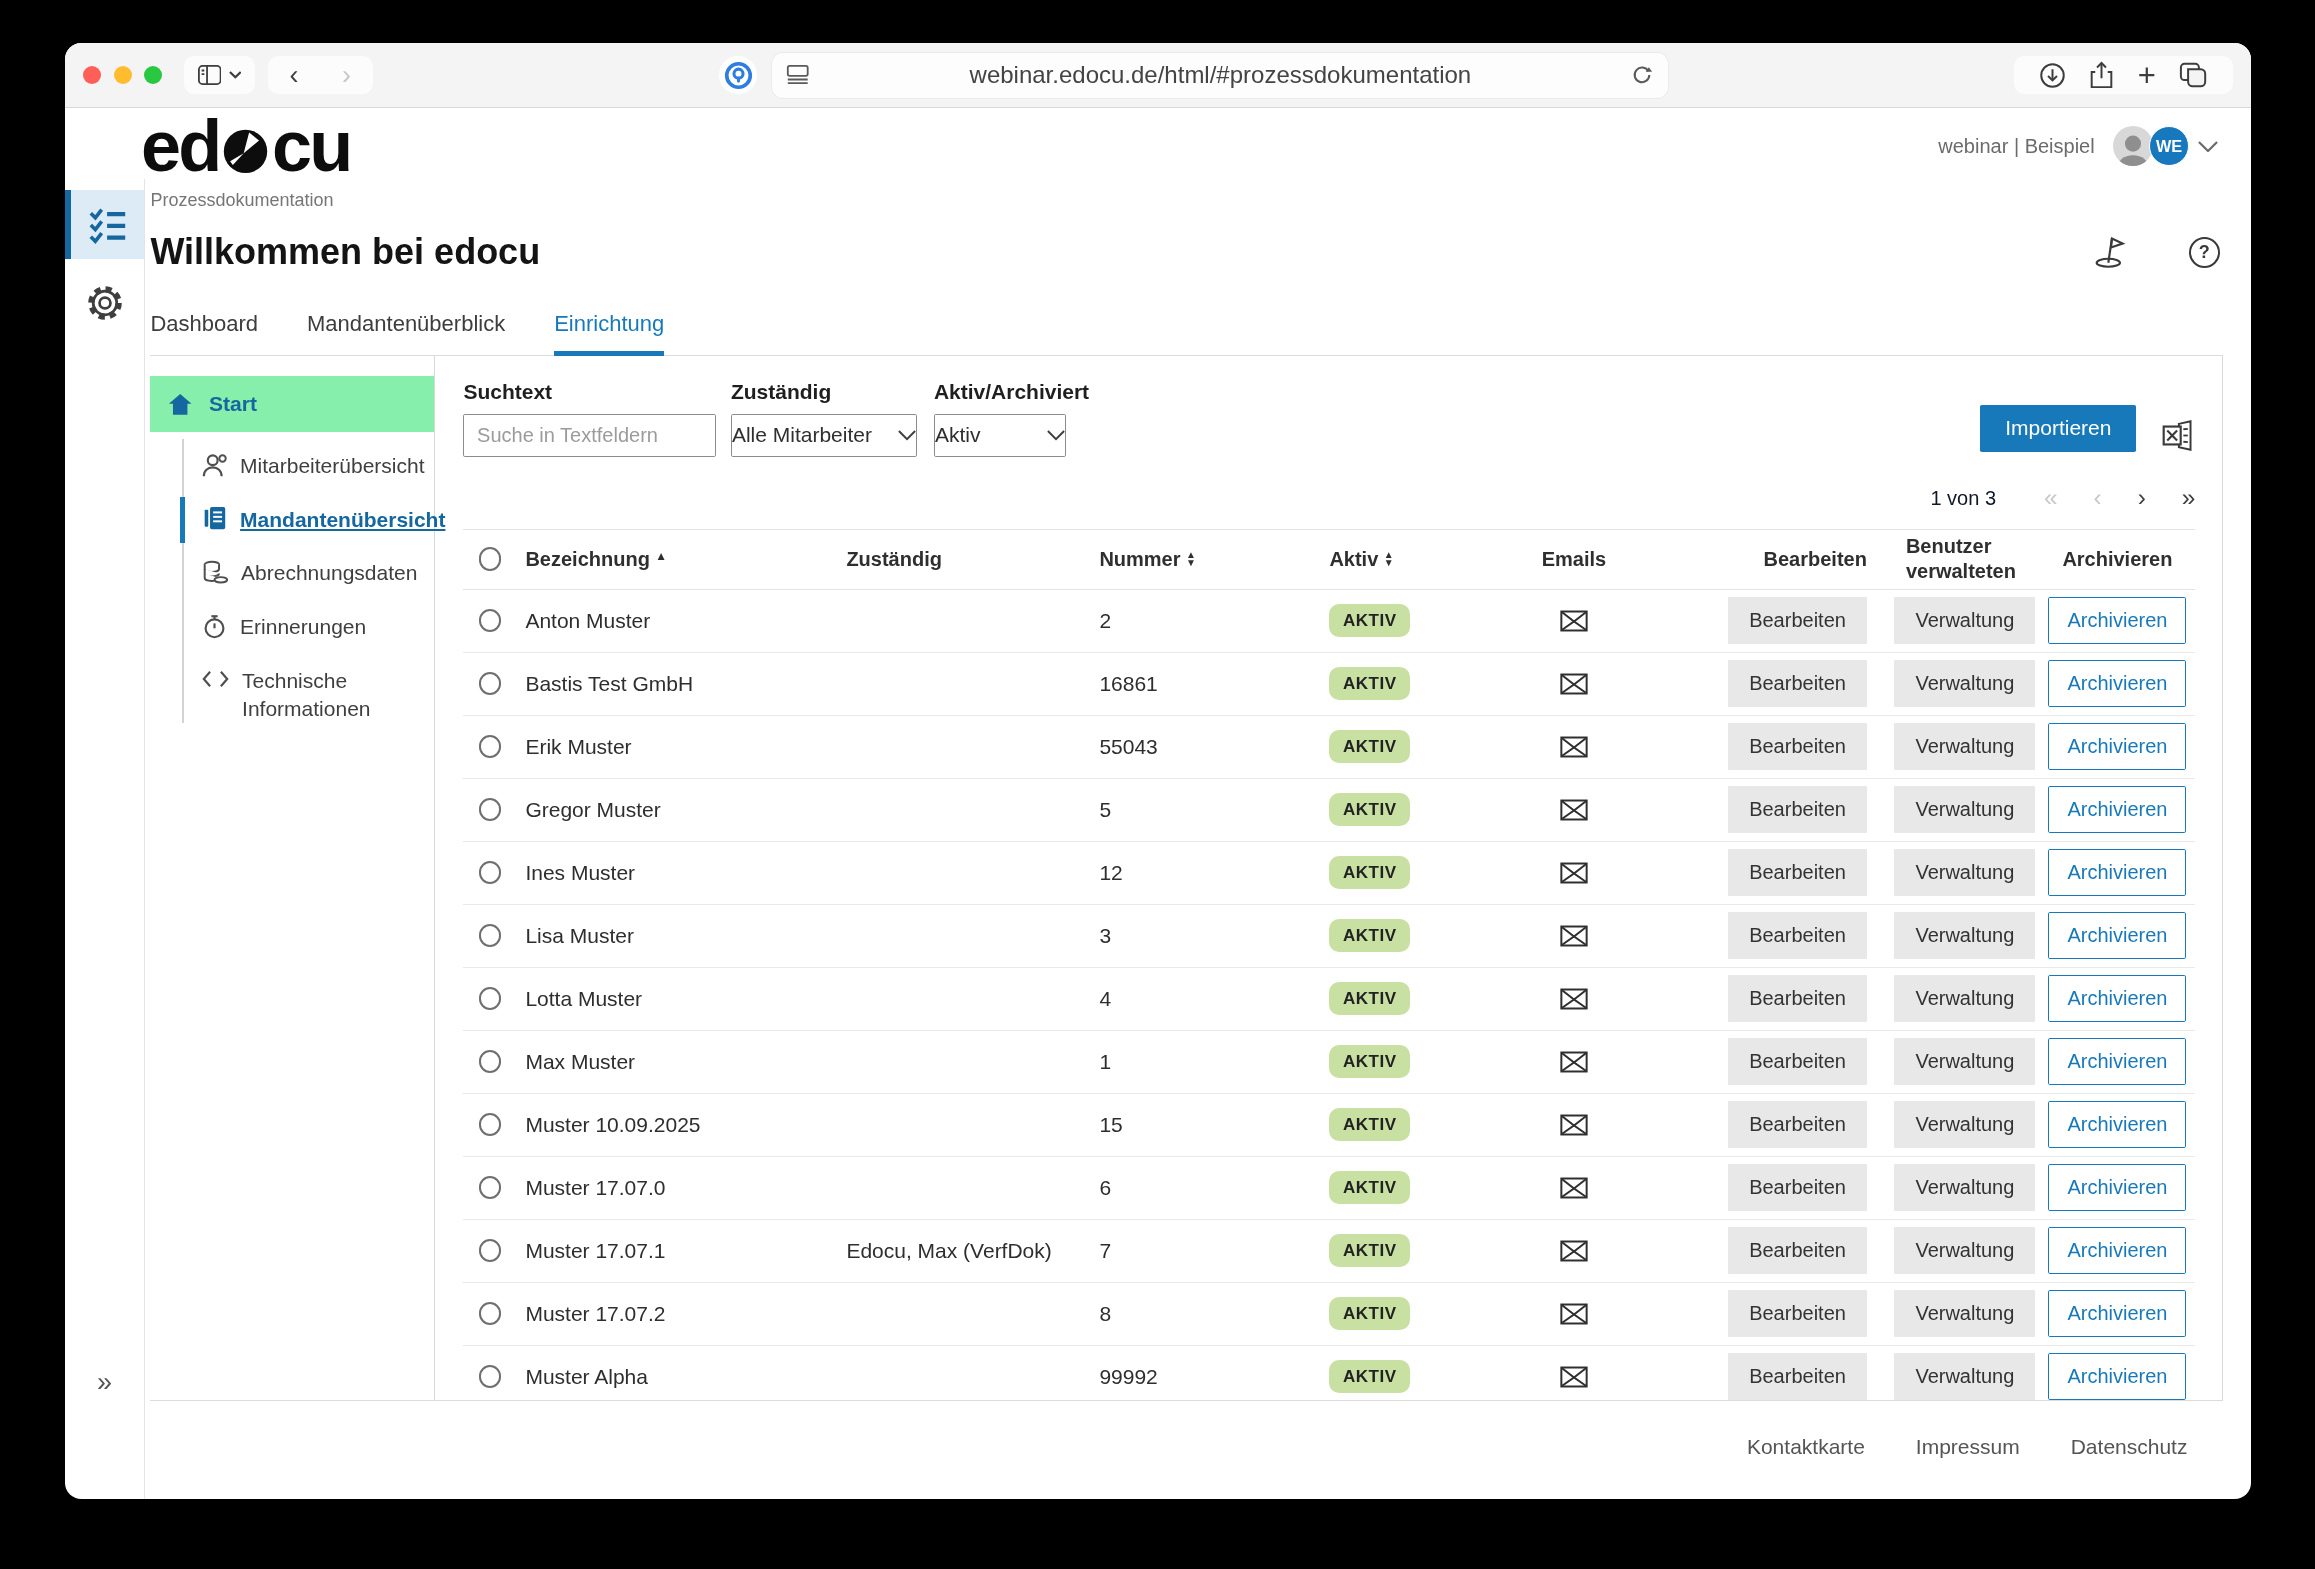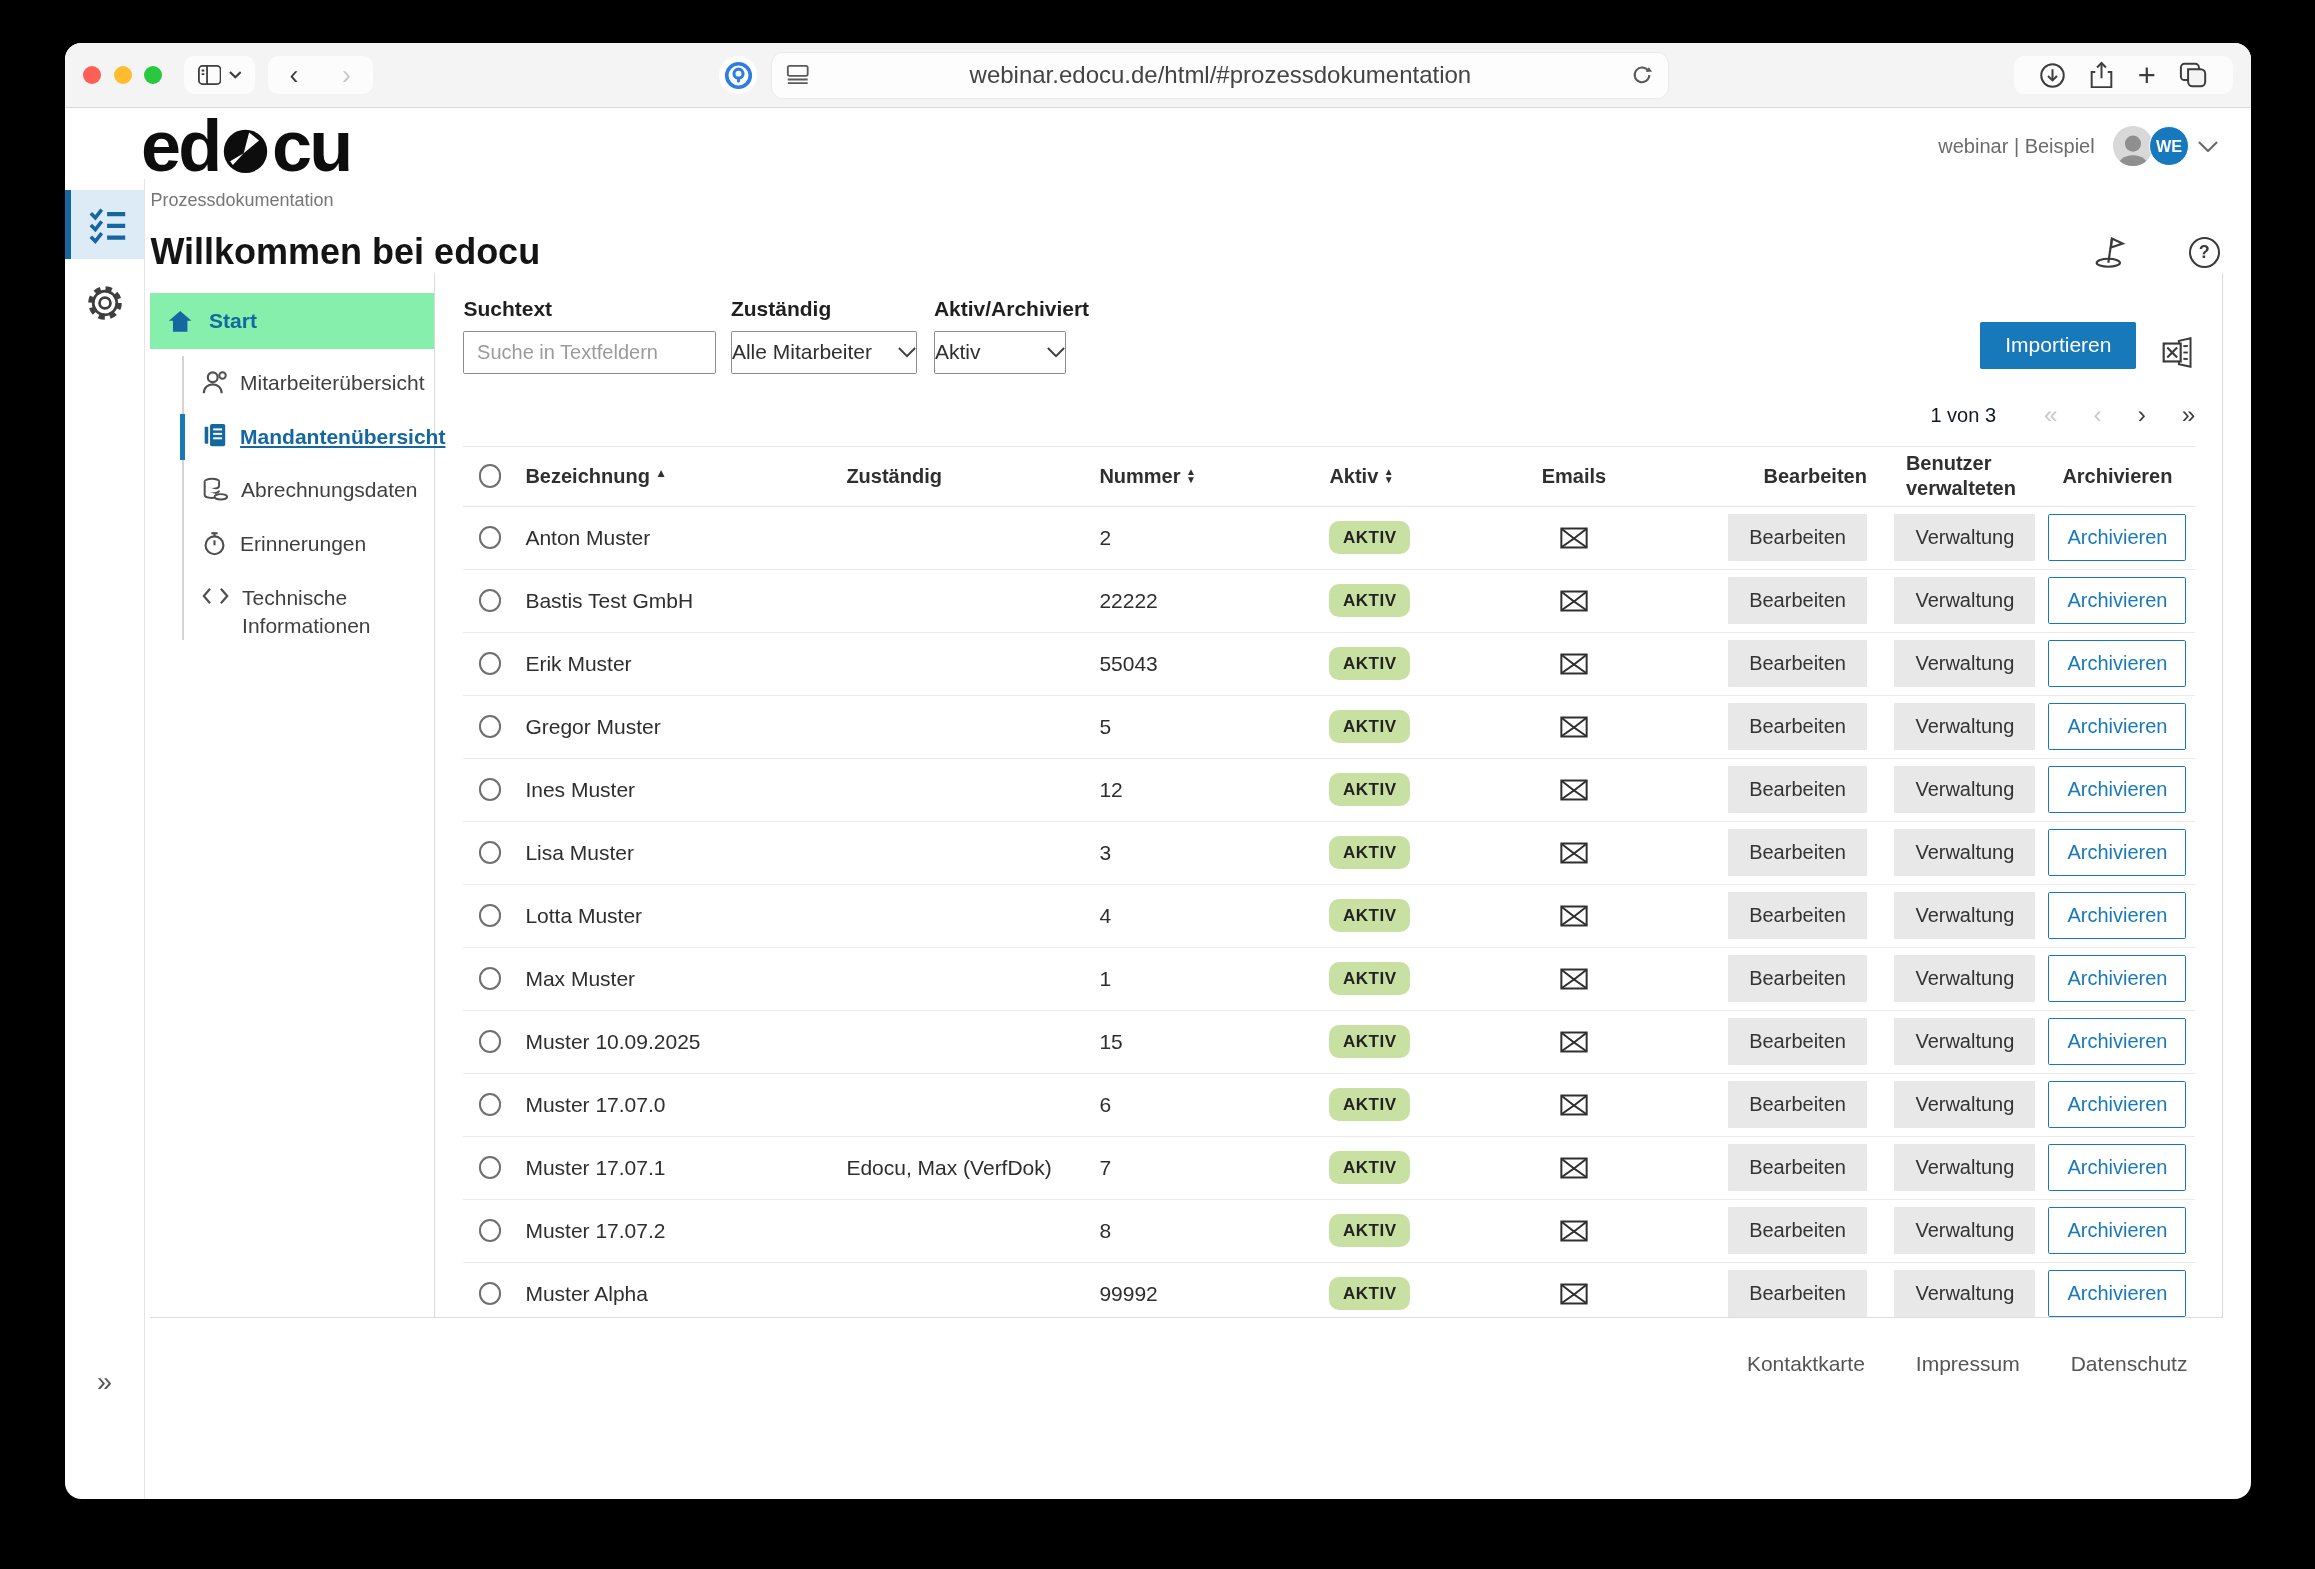--- a/index.html
+++ b/index.html
@@ -273,20 +273,25 @@
         <div class="title-icons">
           <svg width="36" height="34" viewBox="0 0 40 38">
             <ellipse cx="17" cy="31" rx="13" ry="4.5" fill="none" stroke="#3a3a3a" stroke-width="2.4"></ellipse>
             <line x1="17" y1="31" x2="21" y2="4" stroke="#3a3a3a" stroke-width="2.4"></line>
             <polygon points="21,4 33,9.5 20,14" fill="none" stroke="#3a3a3a" stroke-width="2.4"></polygon>
           </svg>
           <div class="help-circle">?</div>
         </div>
       </div>
 
+      <div class="tabs-row">
+        <div class="tab">Dashboard</div>
+        <div class="tab">Mandantenüberblick</div>
+        <div class="tab active">Einrichtung</div>
+      </div>
 
       <div class="content-panel">
 
         <nav class="side-nav">
           <div class="nav-start">
             <svg width="24.4" height="22.6" viewBox="0 0 27 25">
               <path d="M13.5 1 L26 12 H21.5 V24 H5.5 V12 H1 Z" fill="#15679f"></path>
             </svg>
             <span>Start</span>
           </div>
@@ -445,21 +450,21 @@
                     <button class="btn-outline">Archivieren</button>
                   </div>
   </div>
 
   <div class="trow">
     <div class="c c-sel">
                     <span class="cb"></span>
                   </div>
     <div class="c">Bastis Test GmbH</div>
     <div class="c"></div>
-    <div class="c">22222</div>
+    <div class="c">16861</div>
     <div class="c c-status"><span class="badge">AKTIV</span></div>
     <div class="c c-mail">
       <svg width="28" height="22" viewBox="0 0 31 24">
         <rect x="1.5" y="1.5" width="28" height="21" fill="none" stroke="#2f2f2f" stroke-width="2.2"></rect>
         <path d="M2 2 L15.5 12.5 L29 2" fill="none" stroke="#2f2f2f" stroke-width="2.2"></path>
         <path d="M2 22 L15.5 12.5 L29 22" fill="none" stroke="#2f2f2f" stroke-width="2.2"></path>
       </svg>
     </div>
     <div class="c c-edit">
                     <button class="btn-gray">Bearbeiten</button>

